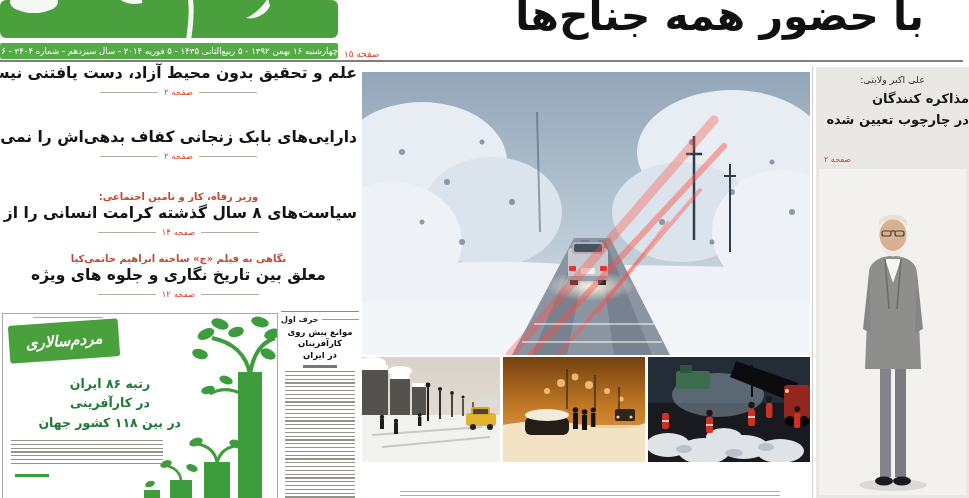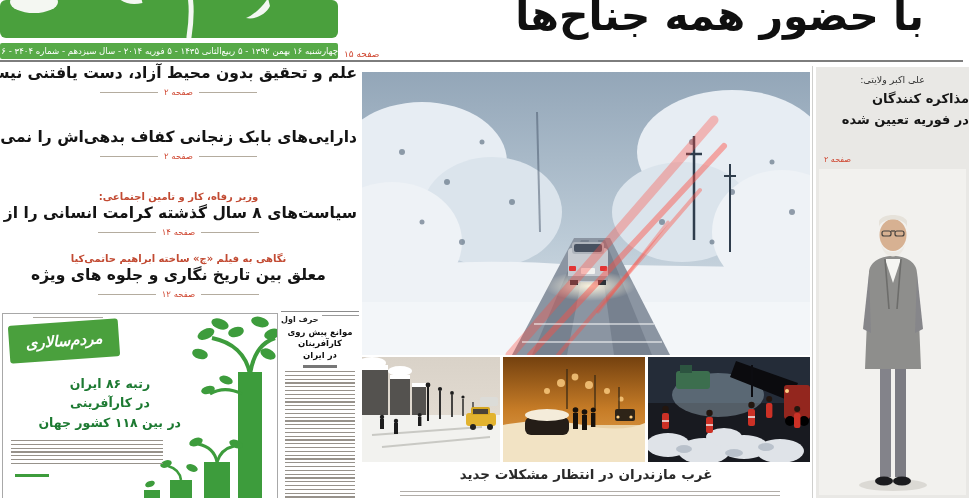--- a/index.html
+++ b/index.html
@@ -18,21 +18,21 @@
   
   .item{position:absolute;right:612px;width:357px;text-align:center;}
   .kicker{font-size:10px;font-weight:bold;color:#c24a32;margin-bottom:2px;white-space:nowrap;}
   .hl{font-size:15.5px;font-weight:bold;color:#141414;white-space:nowrap;}
   .pageline{display:flex;align-items:center;justify-content:center;gap:6px;margin-top:5px;}
   .pageline .ln{width:58px;height:1px;background:#b4ac9f;}
   .pageline .pg{font-size:8.5px;color:#cf4630;white-space:nowrap;}
   .i1{top:64px}.i2{top:128px}.i3{top:191px}.i4{top:253px}
   
   .opinion{position:absolute;left:281px;top:311px;width:78px;height:187px;border-top:1px solid #8c8c8c;}
-  .op-head{display:flex;align-items:flex-start;gap:4px;margin-top:3px;}
+  .op-head{display:flex;align-items:center;gap:4px;margin-top:3px;}
   .op-head .ln{flex:1;height:1px;background:#999;}
   .op-title-sm{font-size:8px;font-weight:bold;color:#222;white-space:nowrap;}
   .op-title{font-size:8.5px;font-weight:bold;color:#111;text-align:center;margin-top:3px;line-height:1.35;}
   .skel{background:repeating-linear-gradient(180deg,#97928b 0px,#97928b 1.3px,transparent 1.3px,transparent 3.8px);}
   .op-author{width:34px;height:3px;margin:4px auto 3px;background:#777;}
   .op-body{width:70px;height:140px;margin:0 auto;}
   
   .promo{position:absolute;left:2px;top:313px;width:274px;height:184px;background:#fff;
       border:1px solid #a8a8a8;overflow:hidden;}
   .promo-banner{position:absolute;left:6px;top:8px;width:110px;height:38px;background:#4aa03d;
@@ -390,28 +390,27 @@
         <g>
             <rect x="146" y="56" width="6.4" height="15" rx="2" fill="#cc3126"></rect>
             <circle cx="149.2" cy="52" r="3" fill="#23160f"></circle>
           </g>
         <g stroke="#f2f2f2" stroke-width="1.4">
             <path d="M14,64 L21,64 M58,68 L65,68 M100,60 L107,60"></path>
           </g>
       </g>
     </svg>
   </div>
-  <div class="caption">غرب مازندران در انتظار مشکلات جدید</div>
   <div class="caption2 skel"></div>
 
   <div class="vdivider"></div>
   <div class="right-col">
     <div class="rc-kicker">علی اکبر ولایتی:</div>
     <div class="rc-line">مذاکره کنندگان</div>
-    <div class="rc-line">در فوریه تعیین شده</div>
+    <div class="rc-line">در چارچوب تعیین شده</div>
     <div class="rc-page">صفحه ۲</div>
     <div class="rc-photo">
       <svg width="147" height="326" viewBox="0 0 147 326">
         <rect width="147" height="326" fill="#f2f1ee"></rect>
         <ellipse cx="74" cy="316" rx="34" ry="6" fill="#dbd9d4"></ellipse>
         <g>
           <rect x="61" y="198" width="11" height="110" fill="#83838a"></rect>
           <rect x="76" y="198" width="11" height="110" fill="#7c7c83"></rect>
           <ellipse cx="65" cy="312" rx="9" ry="4.5" fill="#1b1b1e"></ellipse>
           <ellipse cx="83" cy="312" rx="9" ry="4.5" fill="#1b1b1e"></ellipse>

